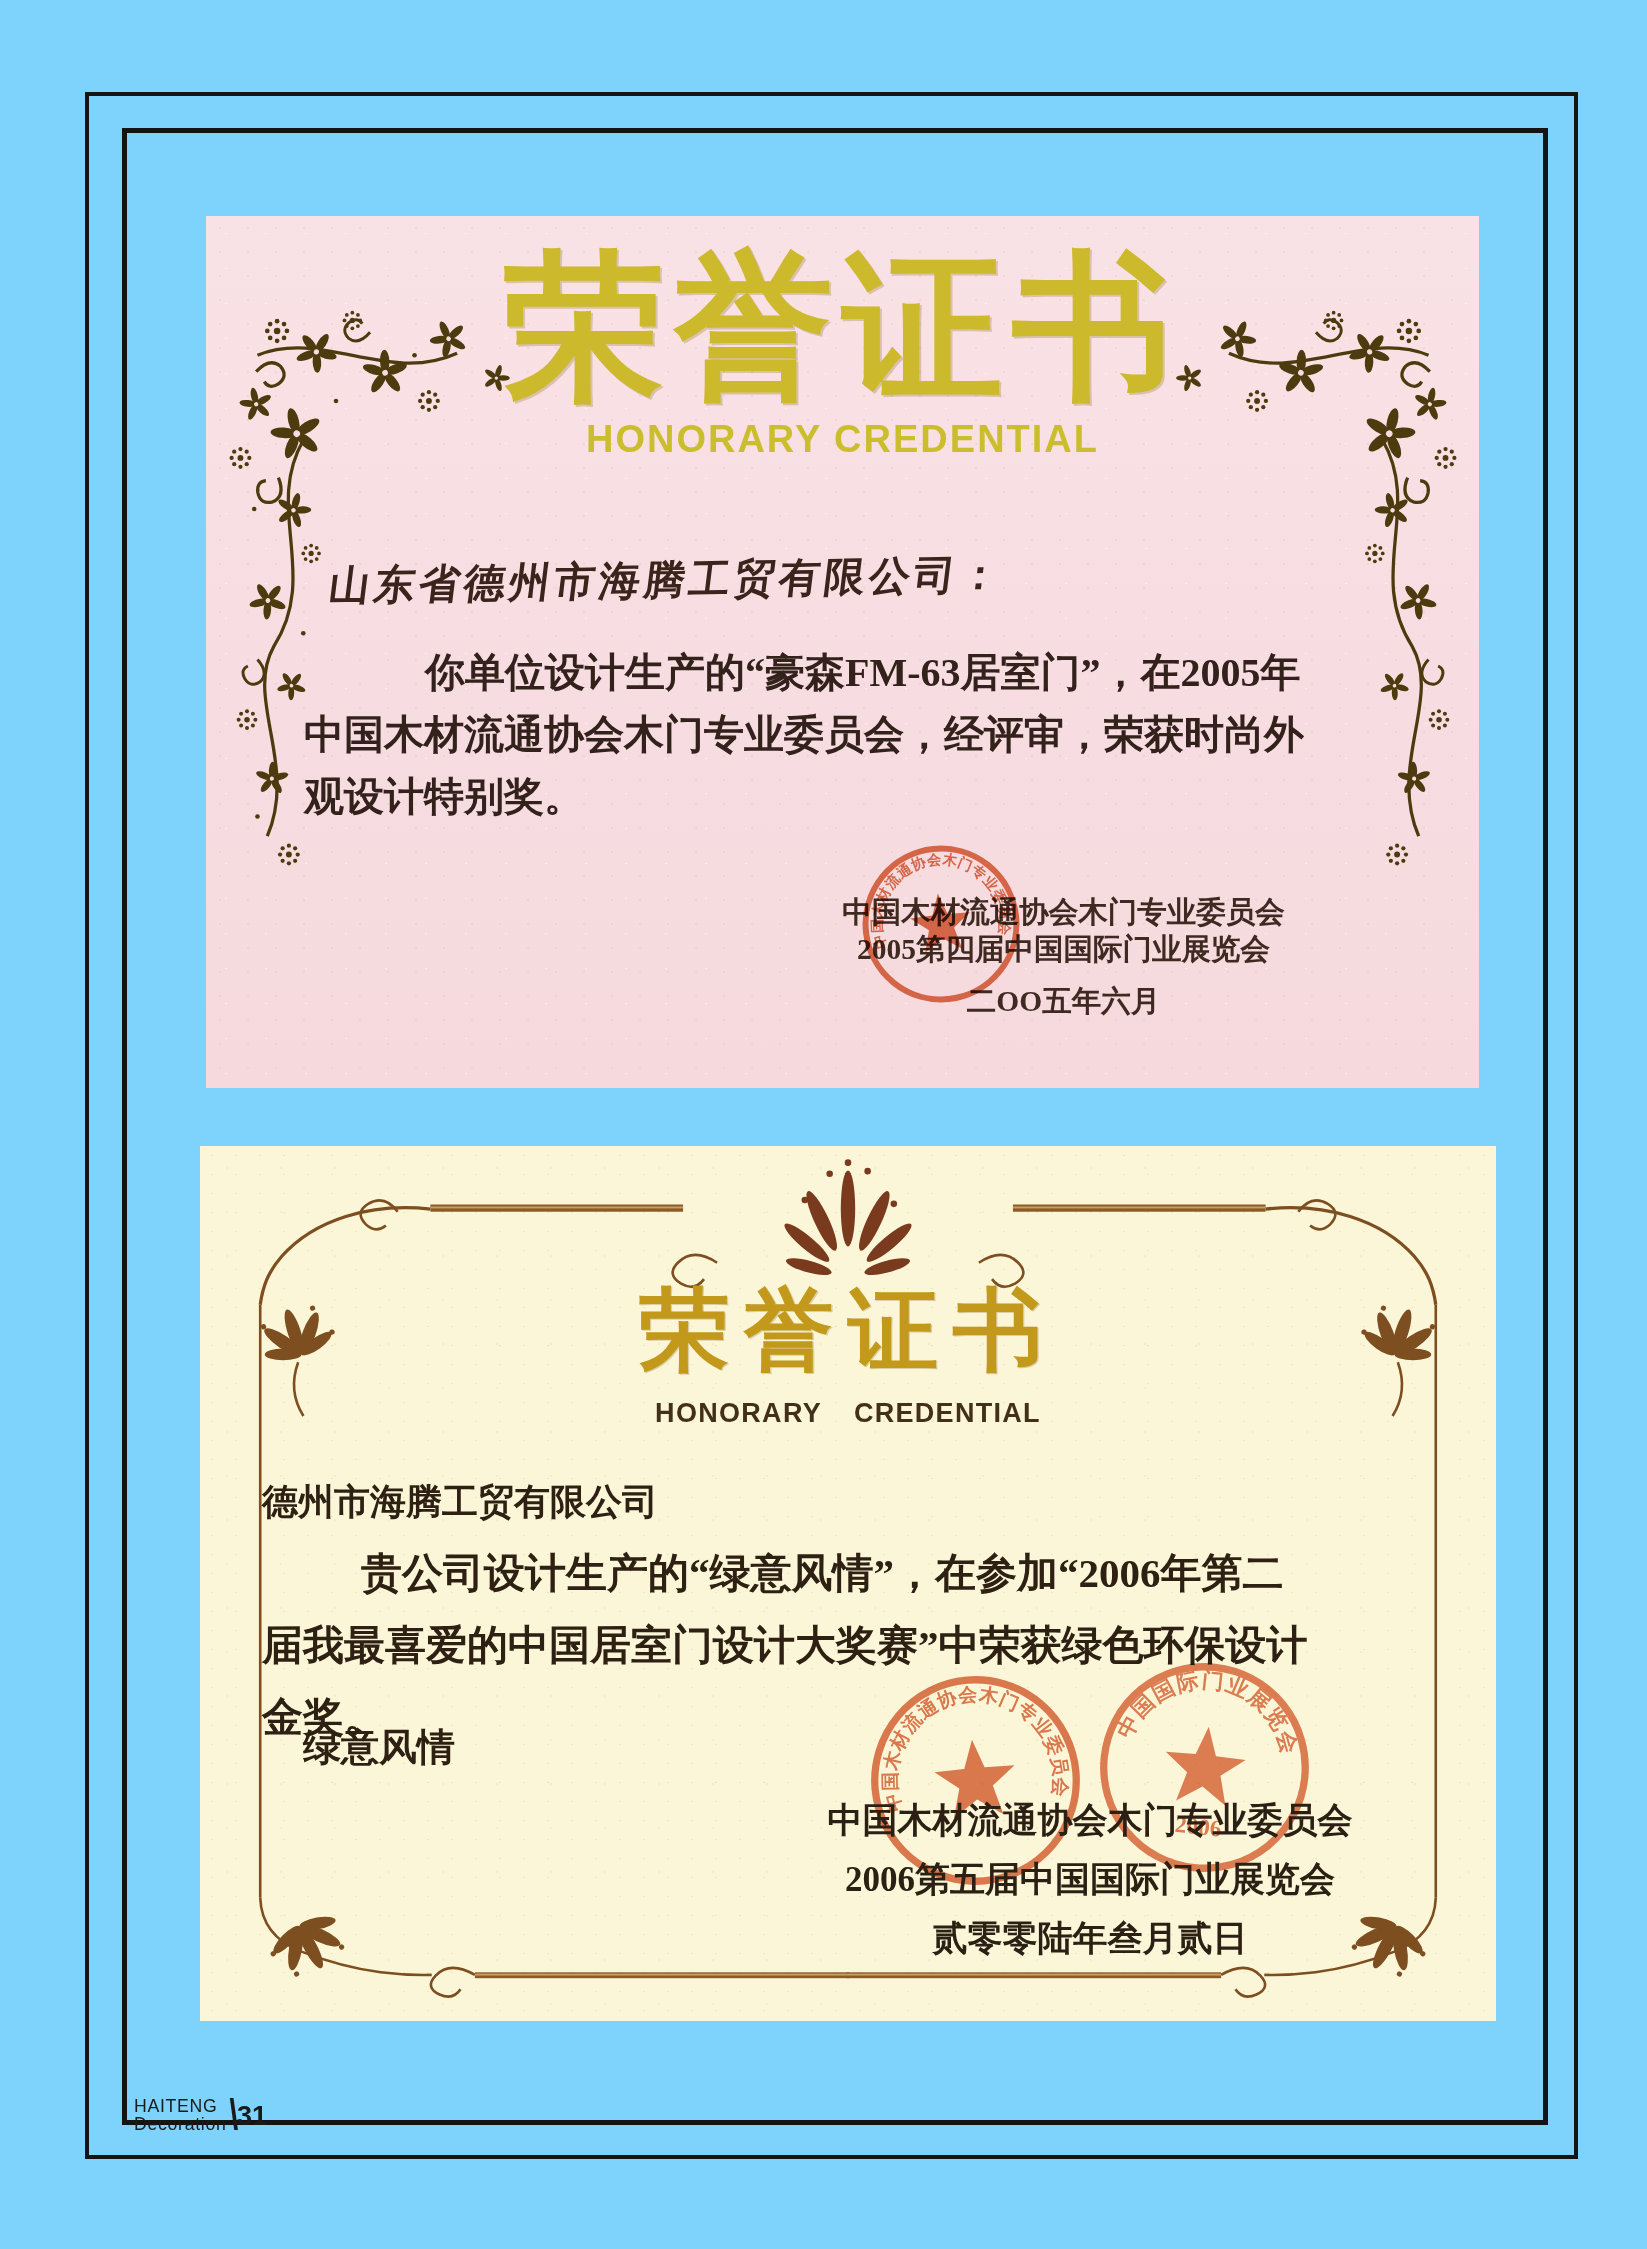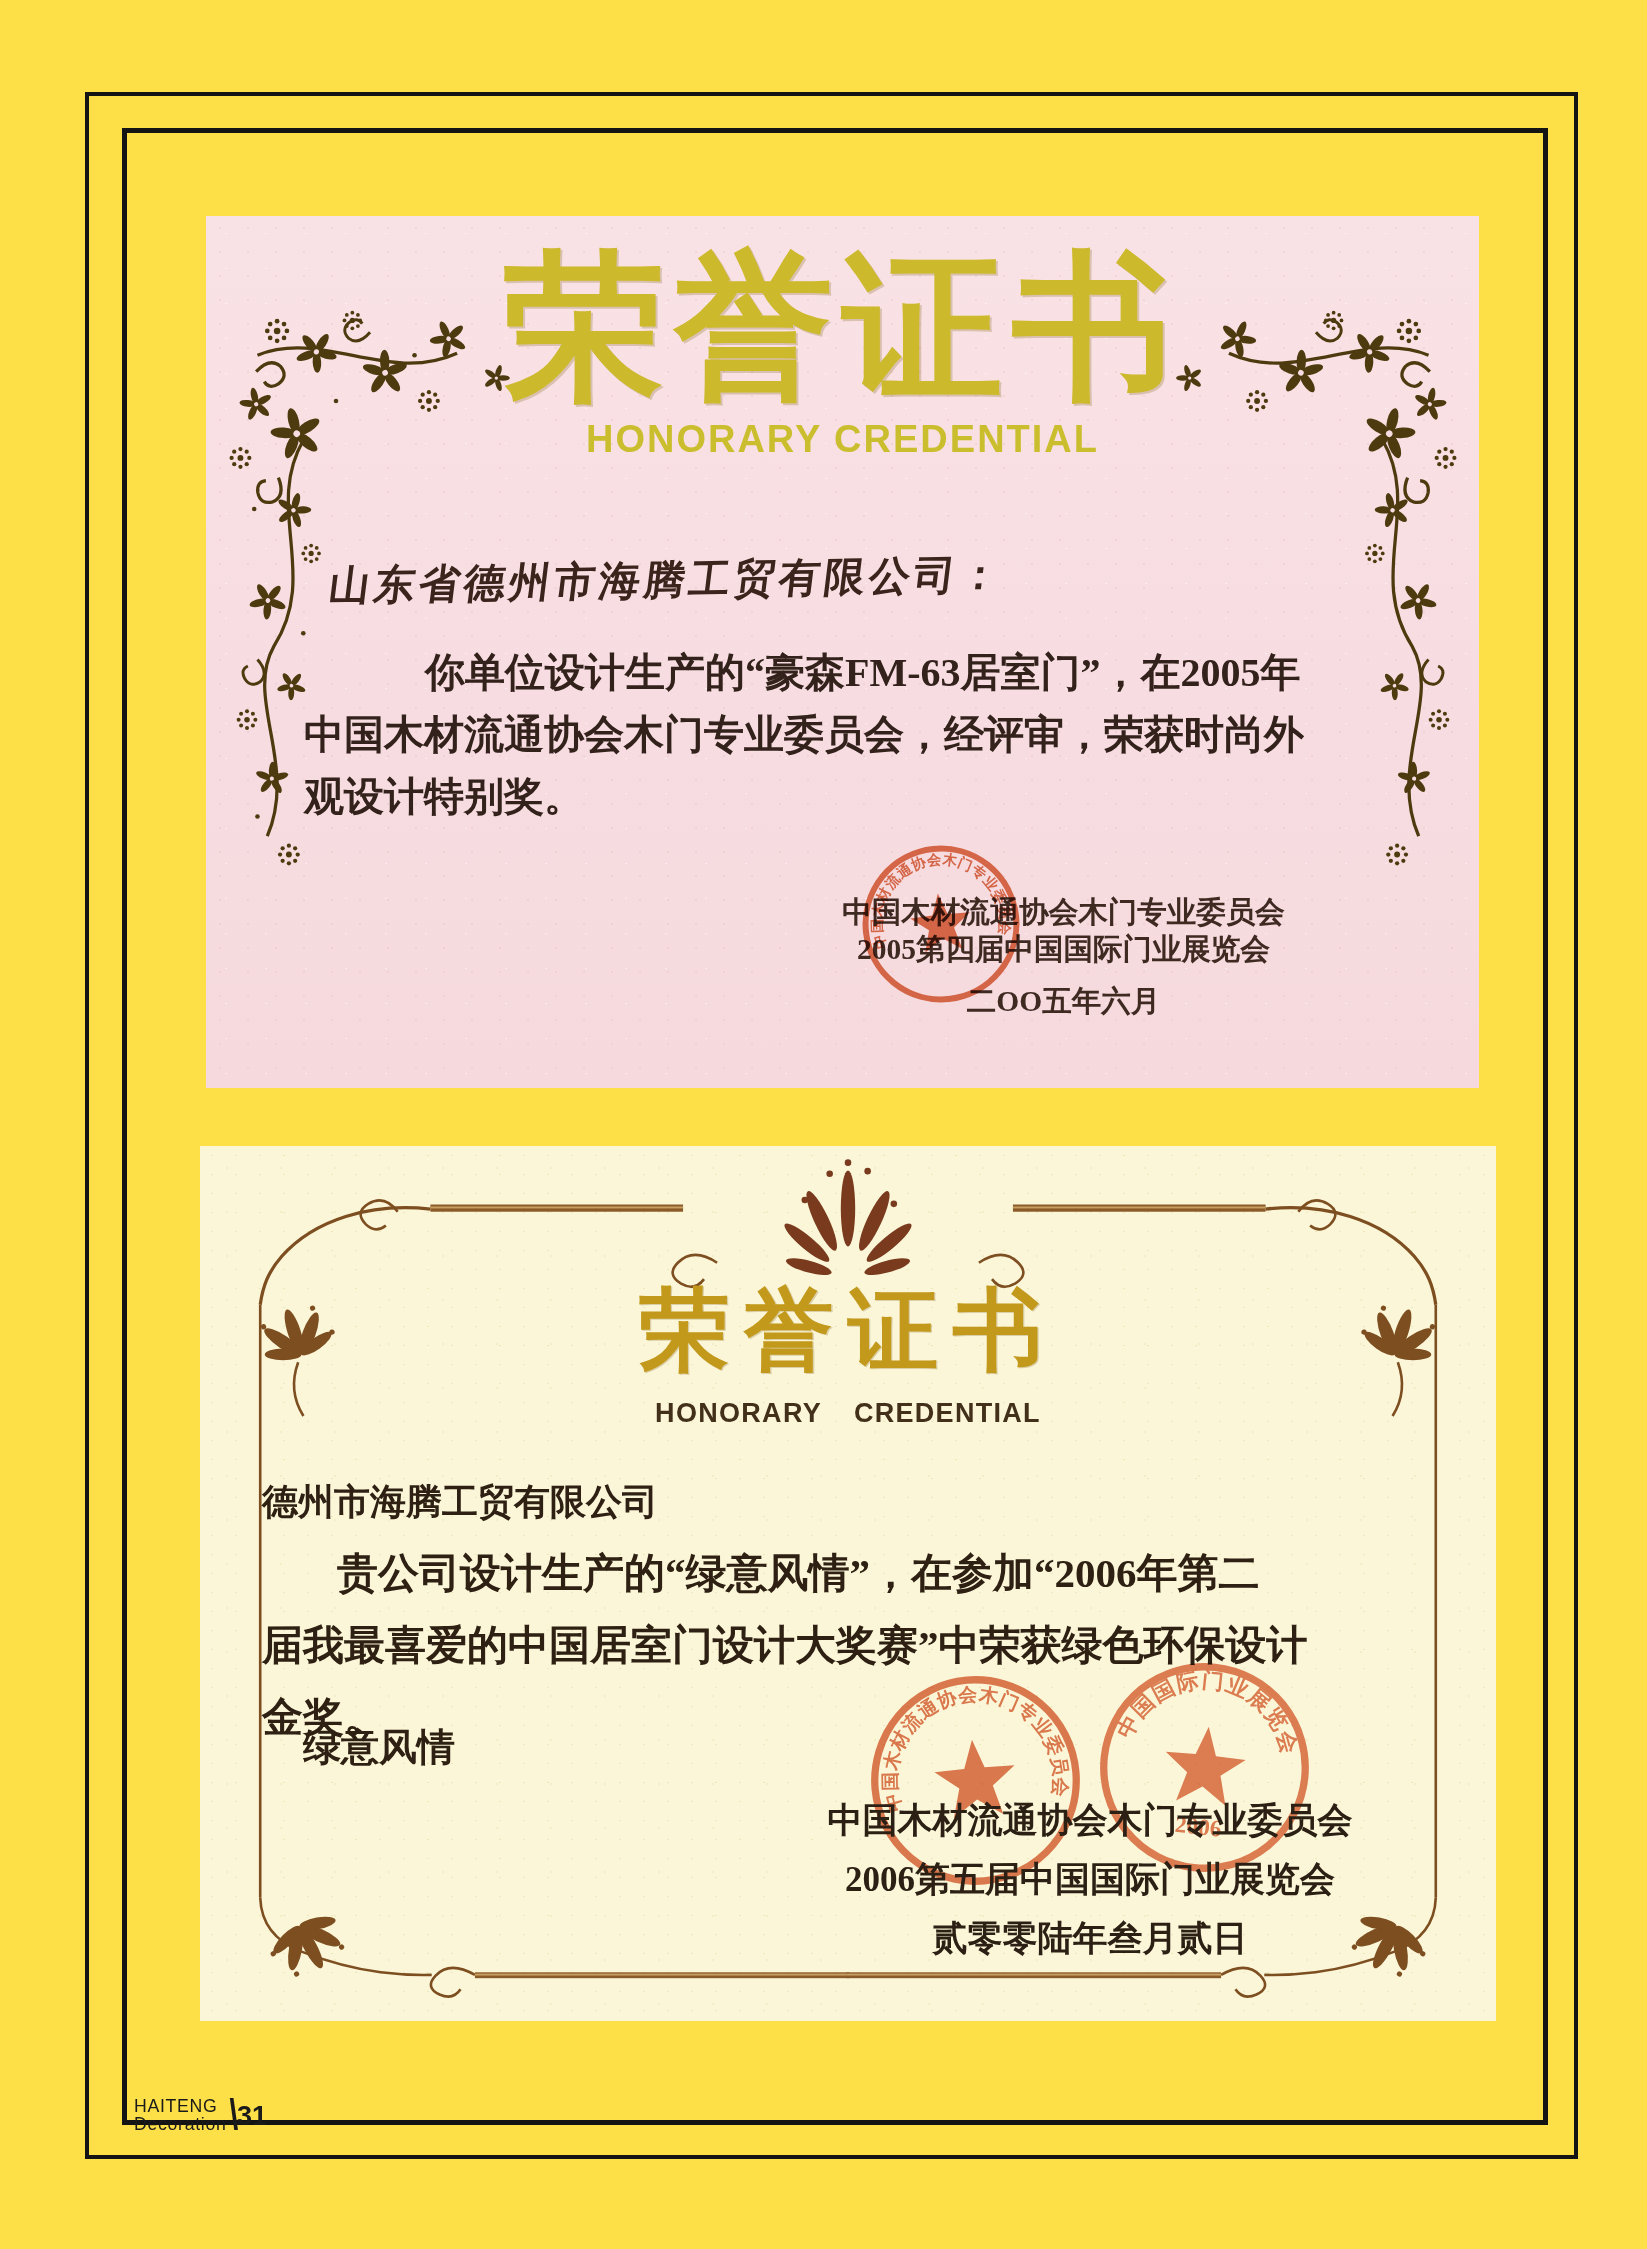--- a/index.html
+++ b/index.html
@@ -1,16 +1,16 @@
 <!DOCTYPE html>
 <html style="font-size:10.5px"><head>
 <meta charset="utf-8">
 <style>
   html,body{margin:0;padding:0;background:#fff;}
-  .page{position:relative;width:1647px;height:2250px;background:#fde047;overflow:hidden;
+  .page{position:relative;width:1647px;height:2250px;background:#7dd3fc;overflow:hidden;
         font-family:"Liberation Serif","DejaVu Serif",serif;}
   .frame{position:absolute;box-sizing:border-box;}
   .frame.outer{left:85px;top:92px;width:1493px;height:2067px;border:4.6px solid #141414;}
   .frame.inner{left:122px;top:128px;width:1426px;height:1997px;border:5.9px solid #141414;}
 
   
   .cert1{position:absolute;left:206px;top:216px;width:1273px;height:872px;
          background:linear-gradient(180deg,#f9e2e5 0%,#f7dde1 55%,#f5d9dd 100%);}
   .cert1 .texture{position:absolute;inset:0;
       background-image:radial-gradient(rgba(236,196,202,.45) 1px,transparent 1px),
@@ -42,21 +42,21 @@
   .c2-title{position:absolute;left:0;top:134px;width:100%;text-align:center;
       font-size:90px;line-height:101px;font-weight:700;letter-spacing:14.4px;
       color:#c3991c;text-shadow:1.3px 1.3px 0 rgba(122,90,20,.25);}
   .c2-sub{position:absolute;left:0;top:252px;width:100%;text-align:center;
       font-size:27px;line-height:31px;font-weight:700;letter-spacing:1.3px;word-spacing:23.6px;
       color:#43301a;font-family:"Liberation Sans","DejaVu Sans",sans-serif;}
   .c2-addressee{position:absolute;left:62px;top:331px;font-size:36px;line-height:50px;
       font-weight:700;color:#2e2012;}
   .c2-body{position:absolute;left:62px;top:391px;color:#2e2012;font-weight:700;
       font-size:41px;line-height:72px;white-space:nowrap;}
-  .c2-body .indent{padding-left:75px;}
+  .c2-body .indent{padding-left:99px;}
   .c2-closing{position:absolute;left:103px;top:576px;font-size:38px;line-height:51px;
       font-weight:700;color:#2e2012;}
   .c2-sig{position:absolute;left:602px;top:645px;width:576px;text-align:center;
       font-size:35px;line-height:59px;font-weight:700;color:#2c2014;}
 
   
   .footer{position:absolute;left:134px;top:2074px;display:flex;align-items:flex-end;
       font-family:"Liberation Sans","DejaVu Sans",sans-serif;color:#1a1a1a;}
   .footer .brand{display:flex;flex-direction:column;line-height:18.3px;font-size:17.7px;
       letter-spacing:0.7px;margin-top:23px;}

